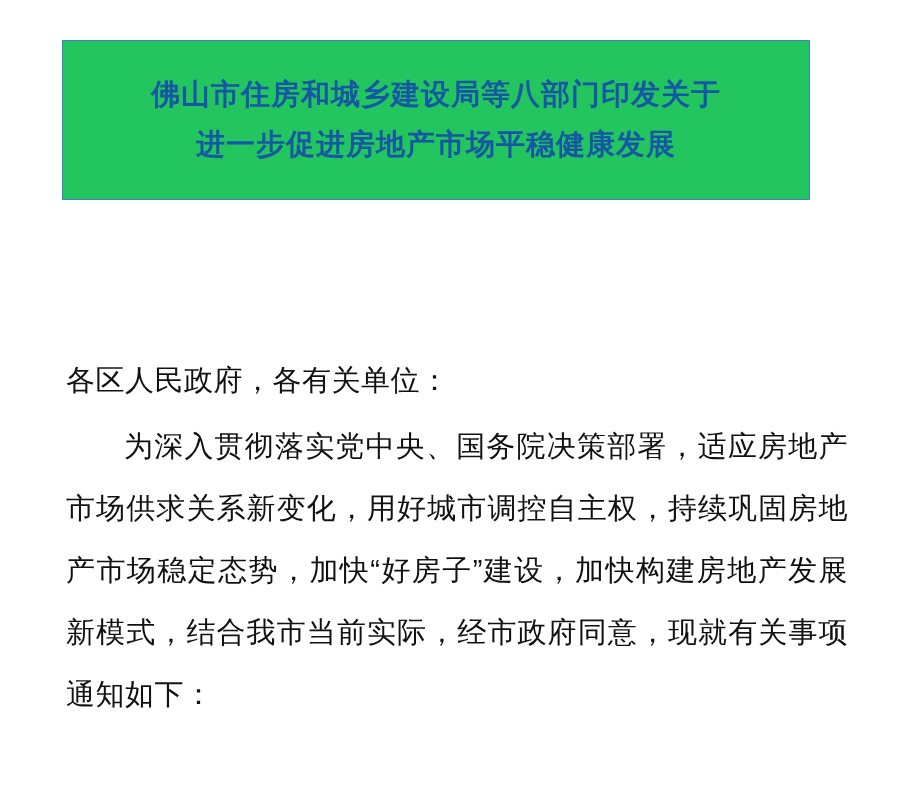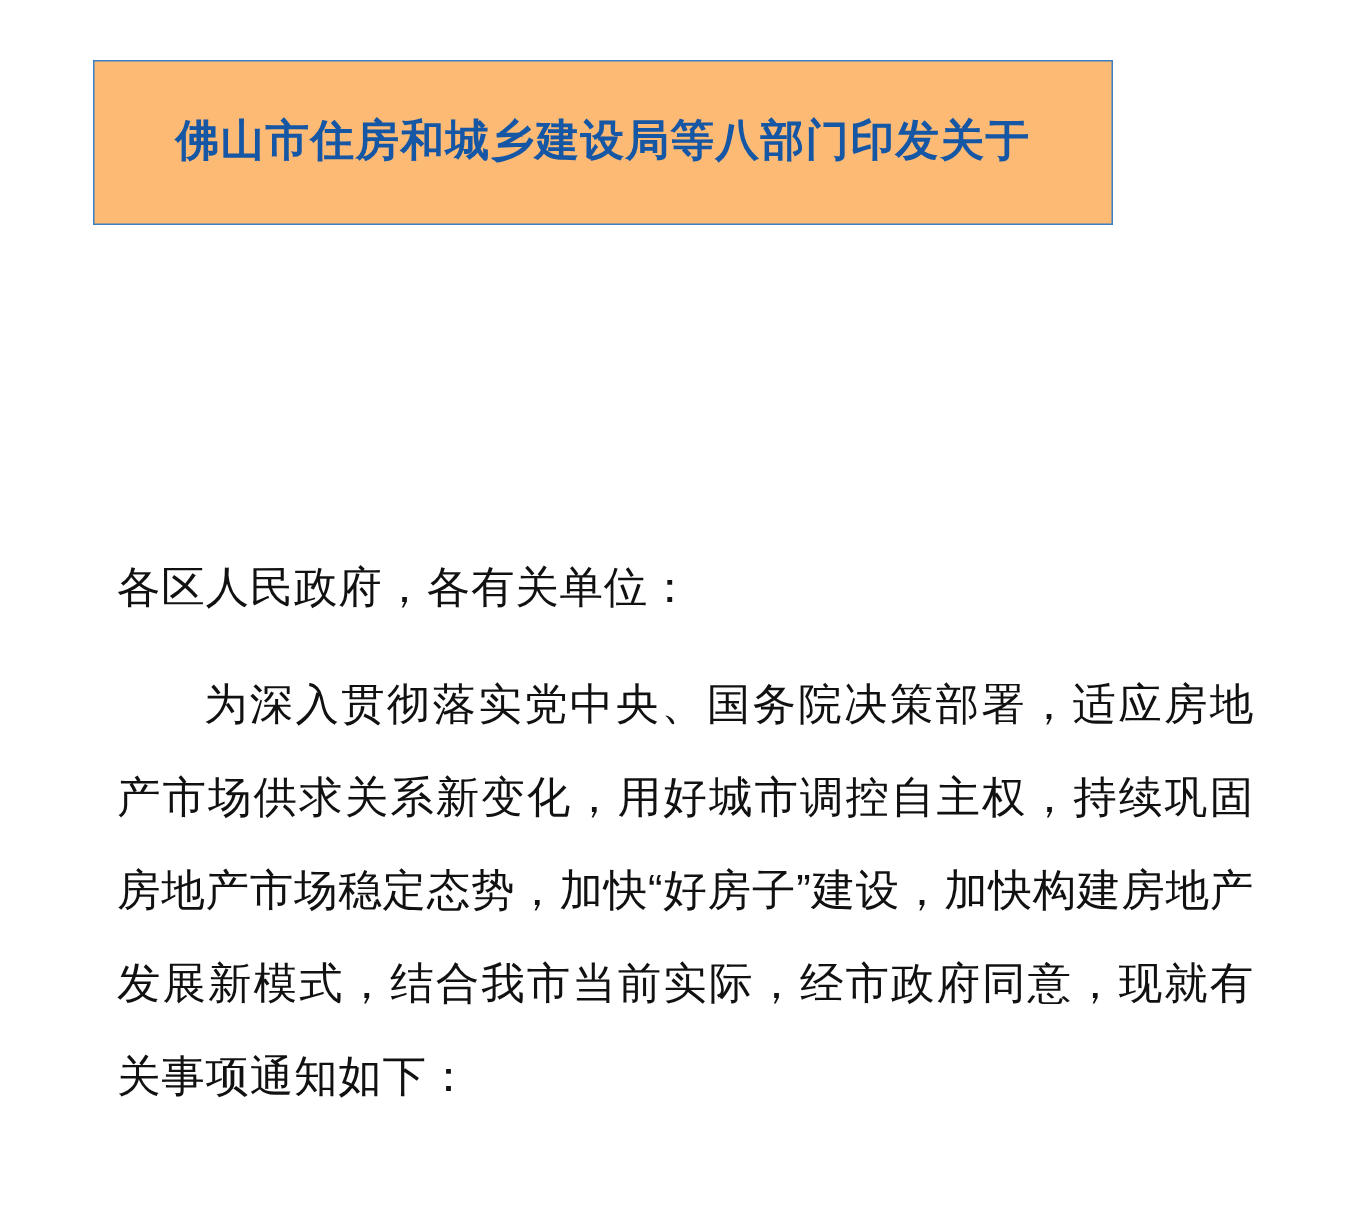--- a/index.html
+++ b/index.html
@@ -17,24 +17,24 @@
   .page {
     position: relative;
     width: 900px;
     height: 806px;
     box-sizing: border-box;
   }
   .title-box {
     position: absolute;
     left: 62px;
     top: 40px;
-    width: 680px;
+    width: 748px;
     box-sizing: border-box;
     border: 1px solid #3b7fc4;
-    background: #fdba74;
+    background: #22c55e;
     padding: 28px 30px 30px 30px;
     text-align: center;
   }
   .title-line {
     color: #1557a5;
     font-weight: bold;
     font-size: 29px;
     line-height: 50px;
     letter-spacing: 1px;
     white-space: nowrap;
@@ -43,35 +43,36 @@
     position: absolute;
     left: 62px;
     top: 345px;
     width: 790px;
     font-size: 29px;
     line-height: 62px;
     color: #111111;
     letter-spacing: 0.5px;
   }
   .para {
-    margin: 16px;
+    margin: 4px;
     text-align: justify;
     text-justify: inter-ideograph;
   }
   .para.indent {
     text-indent: 2em;
   }
 </style>
 </head>
 <body>
 
 <div class="page">
 
   <div class="title-box">
     <div class="title-line">佛山市住房和城乡建设局等八部门印发关于</div>
+    <div class="title-line">进一步促进房地产市场平稳健康发展</div>
   </div>
 
   <div class="body-text">
     <p class="para">各区人民政府，各有关单位：</p>
     <p class="para indent">为深入贯彻落实党中央、国务院决策部署，适应房地产市场供求关系新变化，用好城市调控自主权，持续巩固房地产市场稳定态势，加快“好房子”建设，加快构建房地产发展新模式，结合我市当前实际，经市政府同意，现就有关事项通知如下：</p>
   </div>
 
 </div>
 
 </body></html>

